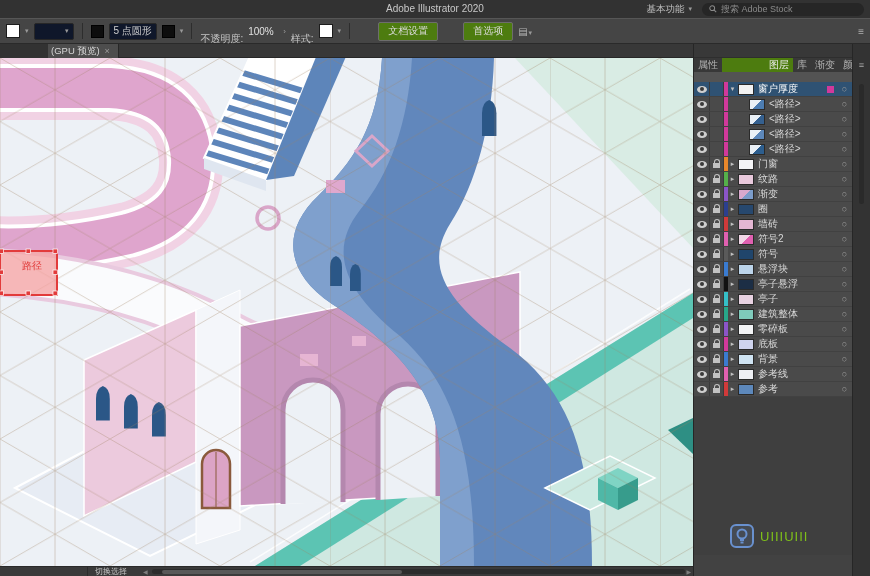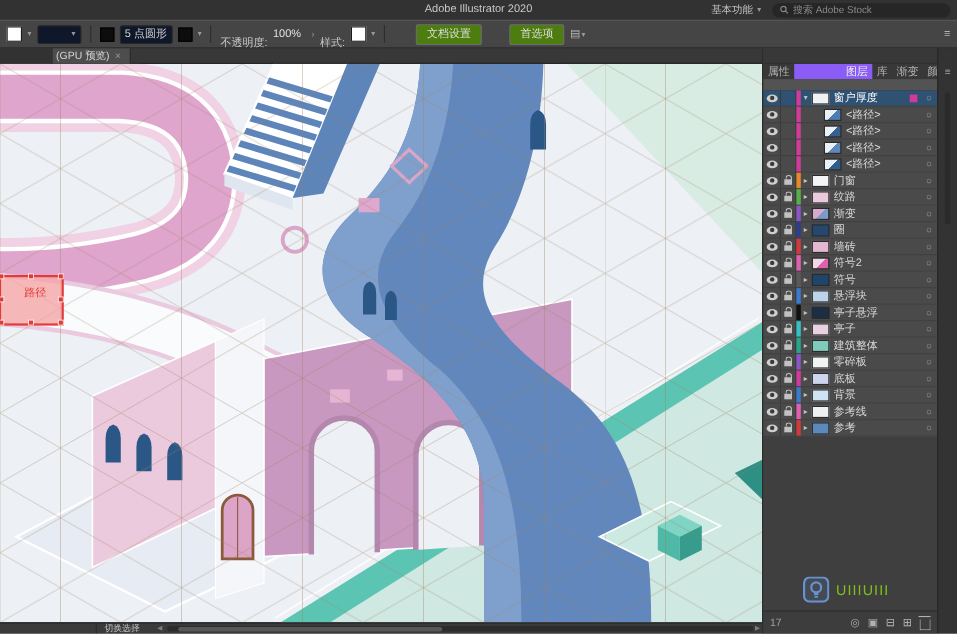--- a/index.html
+++ b/index.html
@@ -28,34 +28,34 @@
   .cb-value{min-width:30px;text-align:left;color:#e2e2e2;}
   .cb-chev{font-size:8px;color:#9d9d9d;}
   .arrange-icon{font-size:10px;color:#b8b8b8;letter-spacing:1px;}
   .cb-right{margin-left:auto;display:flex;align-items:center;gap:6px;}
   .hamburger{font-size:10px;color:#b0b0b0;}
   
   .docbar{position:absolute;top:44px;left:0;width:693px;height:14px;background:#383838;border-bottom:1px solid #272727;box-sizing:border-box;margin-left:48px;}
   .doctab{position:absolute;left:0;top:0;height:14px;max-width:110px;background:#4d4d4d;border-right:1px solid #272727;display:flex;align-items:center;gap:5px;padding:0 8px 0 3px;font-size:9.5px;color:#d6d6d6;overflow:hidden;white-space:nowrap;}
   .tab-close{color:#9a9a9a;font-size:9px;}
   
-  .canvas{position:absolute;top:58px;left:0;width:693px;height:508px;background:#0f172a;overflow:hidden;}
+  .canvas{position:absolute;top:58px;left:0;width:693px;height:508px;background:#701a75;overflow:hidden;}
   
   .statusbar{position:absolute;top:566px;left:0;width:693px;height:10px;background:#3a3a3a;border-top:1px solid #2a2a2a;box-sizing:border-box;font-size:8px;color:#c5c5c5;}
   .status-zoom{position:absolute;left:0;top:0;width:88px;height:100%;border-right:1px solid #2b2b2b;box-sizing:border-box;}
   .status-hint{position:absolute;left:95px;top:0;line-height:9px;}
   .h-scroll{position:absolute;left:152px;right:8px;top:2px;height:5px;background:#2c2c2c;border-radius:3px;}
   .h-thumb{position:absolute;left:10px;width:45%;top:0.5px;height:4px;background:#585858;border-radius:2px;}
   .scroll-arrow{position:absolute;top:1px;font-size:6px;color:#7d7d7d;}
   
   .panel{position:absolute;top:44px;left:693px;width:159px;bottom:0;background:#424242;border-left:1px solid #262626;box-sizing:border-box;}
   .panel-top{height:13px;background:#383838;border-bottom:1px solid #2e2e2e;}
   .panel-tabs{height:14px;background:#383838;display:flex;align-items:stretch;overflow:hidden;white-space:nowrap;}
   .ptab{display:flex;align-items:center;padding:0 4px;font-size:10px;color:#b2b2b2;}
-  .ptab.active{background:#8b5cf6;color:#efefef;padding-left:47px;}
+  .ptab.active{background:#4d7c0f;color:#efefef;padding-left:47px;}
   .ptab-gap{width:5px;}
   .panel-head{height:10px;background:#535353;border-bottom:1px solid #3a3a3a;}
   .layers-wrap{position:absolute;top:38px;left:0;right:0;bottom:21px;background:#3f3f3f;overflow:hidden;}
   .layer-row{height:15px;display:flex;align-items:center;background:#4a4a4a;border-bottom:1px solid #414141;box-sizing:border-box;font-size:10px;color:#d8d8d8;}
   .layer-row.selected{background:#2f5273;color:#ffffff;}
   .cell-eye{width:16px;height:100%;border-right:1px solid #3a3a3a;display:flex;align-items:center;justify-content:center;box-sizing:border-box;flex:none;}
   .cell-lock{width:14px;height:100%;border-right:1px solid #3a3a3a;display:flex;align-items:center;justify-content:center;box-sizing:border-box;flex:none;}
   .eye{width:10px;height:7px;background:#cfcfcf;border-radius:50%;position:relative;}
   .eye::after{content:"";position:absolute;left:3px;top:1.5px;width:4px;height:4px;background:#3a3a3a;border-radius:50%;}
   .lock{width:7px;height:5px;background:#c2c2c2;position:relative;margin-top:3px;}
@@ -521,30 +521,20 @@
         <div class="cell-lock">
           <span class="lock"></span>
         </div>
         <div class="label-bar" style="background: rgb(208, 58, 58);"></div>
         <span class="chev">▸</span>
         <span class="thumb" style="background: rgb(93, 136, 187);"></span>
         <span class="lname">参考</span>
         <span class="target">○</span>
       </div>
     </div>
-  <div class="panel-footer">
-    <span>17</span>
-    <span class="footer-icons">
-      <span>◎</span>
-      <span>▣</span>
-      <span>⊟</span>
-      <span>⊞</span>
-      <span class="trash"></span>
-    </span>
-  </div>
 </div>
 
 <div class="rightstrip">
   <div class="rs-menu">≡</div>
   <div class="rs-thumbtrack"></div>
 </div>
 
 <div class="watermark">
   <svg width="24" height="24" viewBox="0 0 24 24">
     <rect x="1" y="1" width="22" height="22" rx="5" fill="rgba(109,152,220,0.15)" stroke="#6d98dc" stroke-width="2"></rect>

